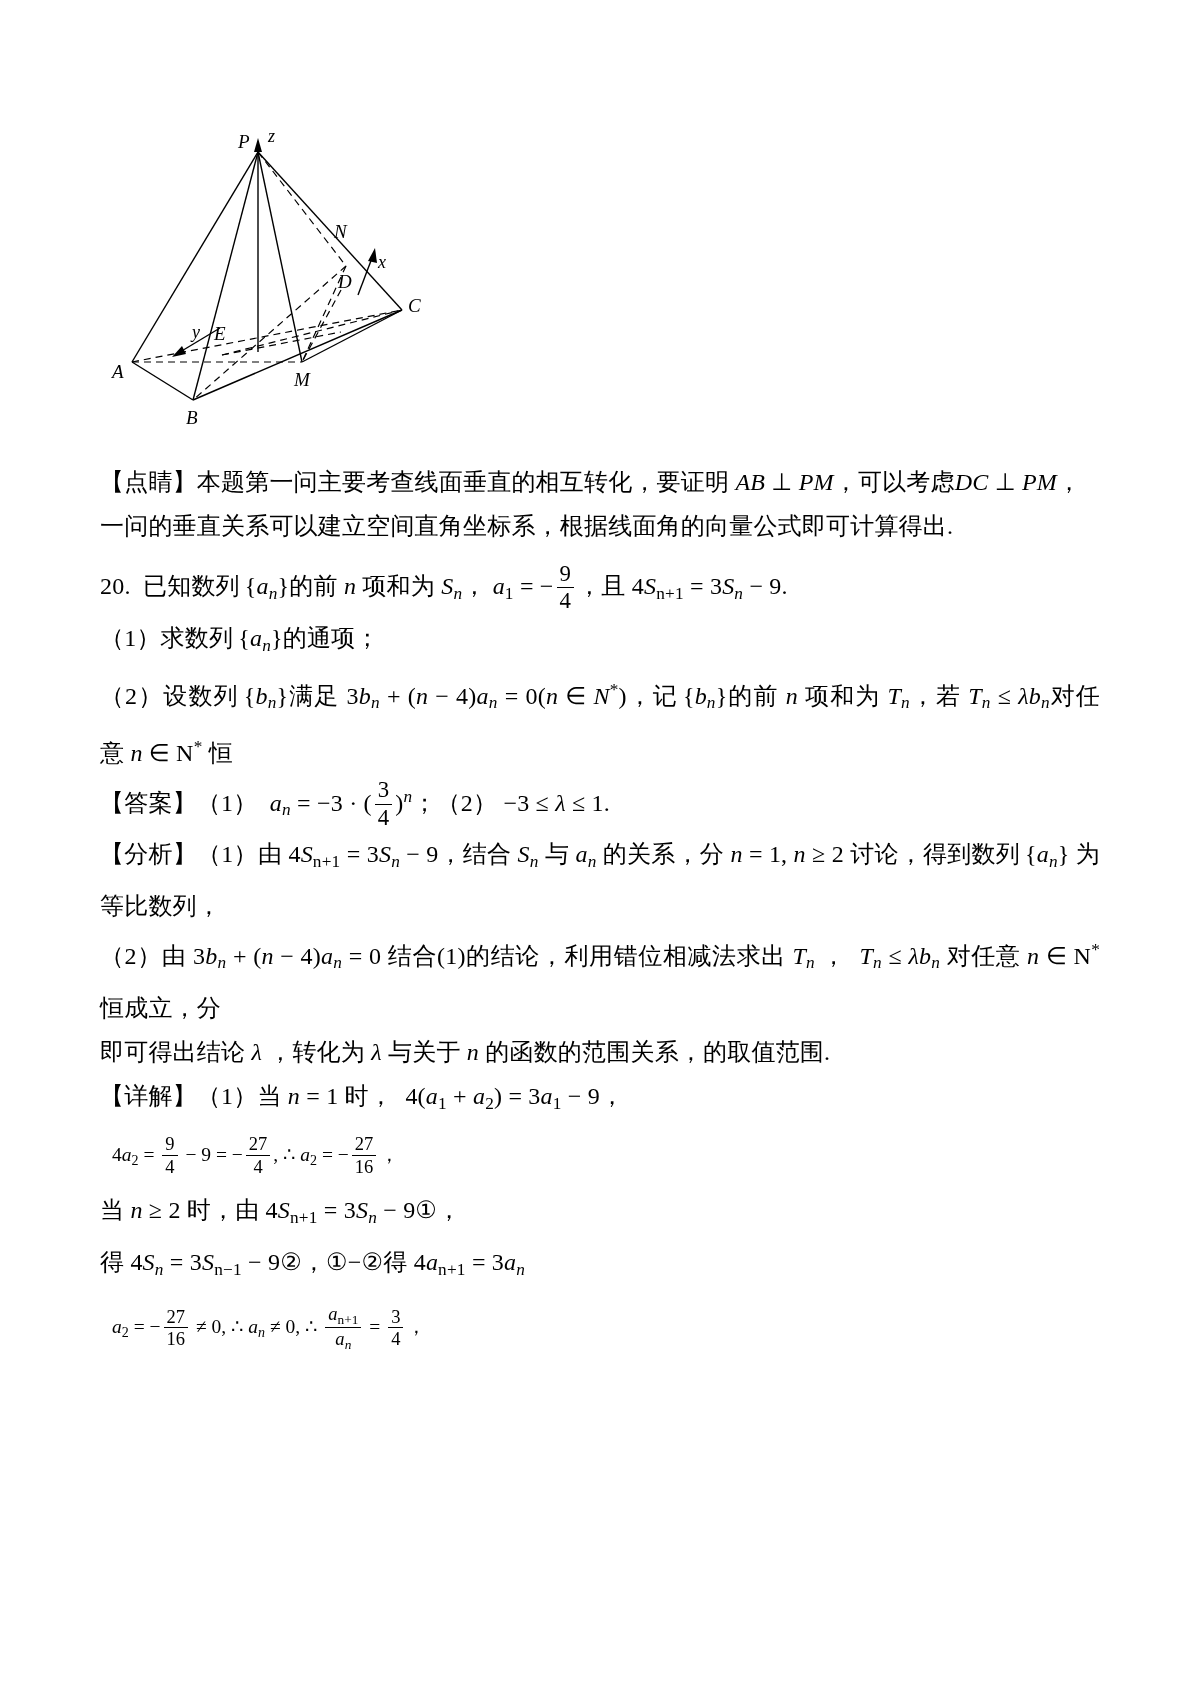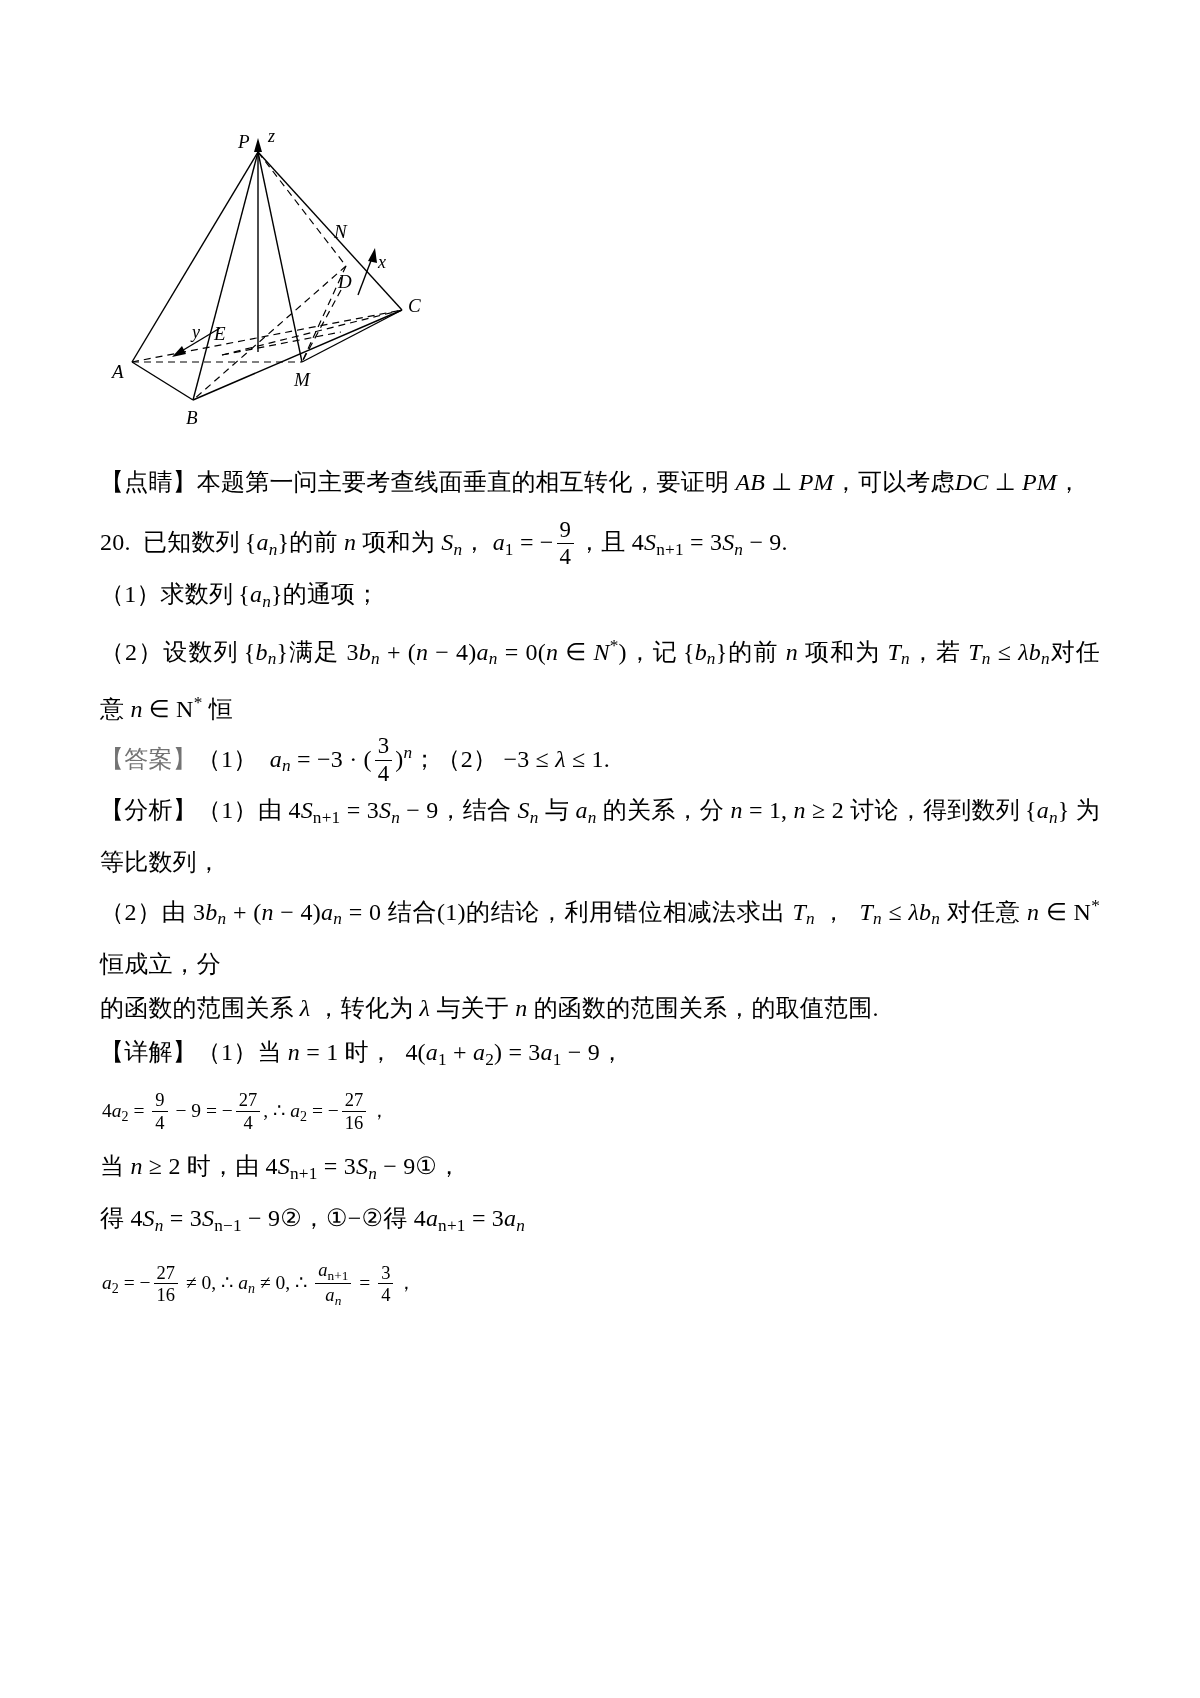--- a/index.html
+++ b/index.html
@@ -33,21 +33,21 @@
     margin-left: 10px;
   }
   p.para {
     font-size: 24px;
     line-height: 44px;
     margin: 0 0 0 0;
     text-align: justify;
     letter-spacing: 0.2px;
   }
   .blue {
-    color: #737373;
+    color: #000000;
   }
   .mi {
     font-family: "Liberation Serif", serif;
     font-style: italic;
   }
   .mn, .mo {
     font-family: "Liberation Serif", serif;
     font-style: normal;
   }
   .sub {
@@ -86,21 +86,21 @@
   }
   .bigrow {
     line-height: 62px;
   }
   .mathline {
     font-size: 19.5px;
     line-height: 58px;
     margin: 0;
   }
   .ml-ind {
-    margin-left: 2px;
+    margin-left: 12px;
   }
   .gap-sm { height: 6px; }
   .gap-md { height: 14px; }
 </style>
 </head>
 <body>
 
 <div class="page">
 
   <div class="figure-wrap">
@@ -155,39 +155,40 @@
       <text class="mi" x="104" y="250" font-size="19">E</text>
       <text class="mi" x="2" y="288" font-size="19">A</text>
       <text class="mi" x="184" y="296" font-size="19">M</text>
       <text class="mi" x="76" y="334" font-size="19">B</text>
     </svg>
   </div>
 
   <p class="para"><span>【点睛】</span><span>本题第一问主要考查线面垂直的相互转化，要证明</span><span class="mi">&nbsp;AB</span> <span class="mo">⊥</span> <span class="mi">PM</span><span>，可以考虑</span><span class="mi">DC</span> <span class="mo">⊥</span> <span class="mi">PM</span><span>，</span></p>
 
 
+  <p class="para">一问的垂直关系可以建立空间直角坐标系，根据线面角的向量公式即可计算得出.</p>
 
   <div class="gap-md"></div>
 
   <p class="para bigrow"><span>20.</span>&nbsp;&nbsp;<span>已知数列</span><span class="mo"> {</span><span class="mi">a</span><span class="sub">n</span><span class="mo">}</span><span>的前</span><span class="mi">&nbsp;n&nbsp;</span><span>项和为</span><span class="mi">&nbsp;S</span><span class="sub">n</span><span>，</span>&nbsp;<span class="mi">a</span><span class="subn">1</span> <span class="mo">= −</span><span class="frac"><span class="num">9</span><span class="den">4</span></span><span>，且</span><span class="mn">&nbsp;4</span><span class="mi">S</span><span class="subn">n+1</span> <span class="mo">= 3</span><span class="mi">S</span><span class="sub">n</span> <span class="mo">− 9</span><span>.</span></p>
 
   <p class="para"><span>（1）求数列</span><span class="mo"> {</span><span class="mi">a</span><span class="sub">n</span><span class="mo">}</span><span>的通项；</span></p>
 
   <p class="para"><span>（2）设数列</span><span class="mo"> {</span><span class="mi">b</span><span class="sub">n</span><span class="mo">}</span><span>满足</span><span class="mn">&nbsp;3</span><span class="mi">b</span><span class="sub">n</span> <span class="mo">+ (</span><span class="mi">n</span> <span class="mo">− 4)</span><span class="mi">a</span><span class="sub">n</span> <span class="mo">= 0(</span><span class="mi">n</span> <span class="mo">∈</span> <span class="mi">N</span><span class="sup">*</span><span class="mo">)</span><span>，记</span><span class="mo"> {</span><span class="mi">b</span><span class="sub">n</span><span class="mo">}</span><span>的前</span><span class="mi">&nbsp;n&nbsp;</span><span>项和为</span><span class="mi">&nbsp;T</span><span class="sub">n</span><span>，若</span><span class="mi">&nbsp;T</span><span class="sub">n</span> <span class="mo">≤</span> <span class="mi">λb</span><span class="sub">n</span><span>对任意</span><span class="mi">&nbsp;n</span> <span class="mo">∈ N</span><span class="sup">*</span>&nbsp;<span>恒</span></p>
 
 
   <p class="para bigrow"><span class="blue">【答案】</span><span>（1）</span>&nbsp;&nbsp;<span class="mi">a</span><span class="sub">n</span> <span class="mo">= −3 · (</span><span class="frac"><span class="num">3</span><span class="den">4</span></span><span class="mo">)</span><span class="sup"><span class="mi">n</span></span><span>；（2）</span>&nbsp;<span class="mo">−3 ≤</span> <span class="mi">λ</span> <span class="mo">≤ 1</span><span>.</span></p>
 
 
   <p class="para"><span>【分析】</span><span>（1）由</span><span class="mn">&nbsp;4</span><span class="mi">S</span><span class="subn">n+1</span> <span class="mo">= 3</span><span class="mi">S</span><span class="sub">n</span> <span class="mo">− 9</span><span>，结合</span><span class="mi">&nbsp;S</span><span class="sub">n</span>&nbsp;<span>与</span><span class="mi">&nbsp;a</span><span class="sub">n</span>&nbsp;<span>的关系，分</span><span class="mi">&nbsp;n</span> <span class="mo">= 1,</span> <span class="mi">n</span> <span class="mo">≥ 2</span>&nbsp;<span>讨论，得到数列</span><span class="mo"> {</span><span class="mi">a</span><span class="sub">n</span><span class="mo">}</span>&nbsp;<span>为等比数列，</span></p>
 
 
   <p class="para"><span>（2）由</span><span class="mn">&nbsp;3</span><span class="mi">b</span><span class="sub">n</span> <span class="mo">+ (</span><span class="mi">n</span> <span class="mo">− 4)</span><span class="mi">a</span><span class="sub">n</span> <span class="mo">= 0</span>&nbsp;<span>结合(1)的结论，利用错位相减法求出</span><span class="mi">&nbsp;T</span><span class="sub">n</span>&nbsp;<span>，</span><span class="mi">&nbsp;&nbsp;T</span><span class="sub">n</span> <span class="mo">≤</span> <span class="mi">λb</span><span class="sub">n</span>&nbsp;<span>对任意</span><span class="mi">&nbsp;n</span> <span class="mo">∈ N</span><span class="sup">*</span><span>恒成立，分</span></p>
 
-  <p class="para"><span>的函数的范围关系</span><span class="mi">&nbsp;λ&nbsp;</span><span>，转化为</span><span class="mi">&nbsp;λ&nbsp;</span><span>与关于</span><span class="mi">&nbsp;n&nbsp;</span><span>的函数的范围关系，的取值范围.</span></p>
+  <p class="para"><span>即可得出结论</span><span class="mi">&nbsp;λ&nbsp;</span><span>，转化为</span><span class="mi">&nbsp;λ&nbsp;</span><span>与关于</span><span class="mi">&nbsp;n&nbsp;</span><span>的函数的范围关系，的取值范围.</span></p>
 
   <p class="para"><span>【详解】</span><span>（1）当</span><span class="mi">&nbsp;n</span> <span class="mo">= 1</span>&nbsp;<span>时，</span>&nbsp;&nbsp;<span class="mn">4(</span><span class="mi">a</span><span class="subn">1</span> <span class="mo">+</span> <span class="mi">a</span><span class="subn">2</span><span class="mo">) = 3</span><span class="mi">a</span><span class="subn">1</span> <span class="mo">− 9</span><span>，</span></p>
 
   <p class="mathline ml-ind"><span class="mn">4</span><span class="mi">a</span><span class="subn">2</span> <span class="mo">=</span> <span class="frac"><span class="num">9</span><span class="den">4</span></span> <span class="mo">− 9 = −</span><span class="frac"><span class="num">27</span><span class="den">4</span></span><span class="mo">, ∴</span> <span class="mi">a</span><span class="subn">2</span> <span class="mo">= −</span><span class="frac"><span class="num">27</span><span class="den">16</span></span><span class="mo">，</span></p>
 
   <p class="para"><span>当</span><span class="mi">&nbsp;n</span> <span class="mo">≥ 2</span>&nbsp;<span>时，由</span><span class="mn">&nbsp;4</span><span class="mi">S</span><span class="subn">n+1</span> <span class="mo">= 3</span><span class="mi">S</span><span class="sub">n</span> <span class="mo">− 9</span><span>①，</span></p>
 
   <p class="para"><span>得</span><span class="mn">&nbsp;4</span><span class="mi">S</span><span class="sub">n</span> <span class="mo">= 3</span><span class="mi">S</span><span class="subn">n−1</span> <span class="mo">− 9</span><span>②，①</span><span class="mo">−</span><span>②得</span><span class="mn">&nbsp;4</span><span class="mi">a</span><span class="subn">n+1</span> <span class="mo">= 3</span><span class="mi">a</span><span class="sub">n</span></p>
 
   <div class="gap-sm"></div>

